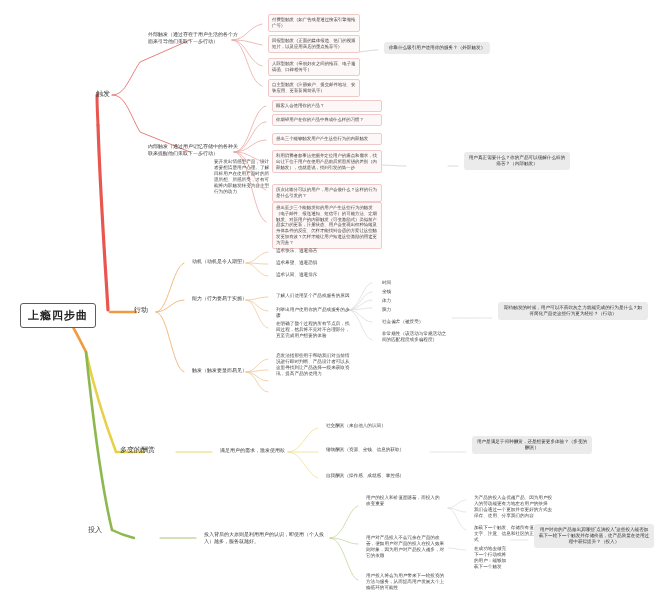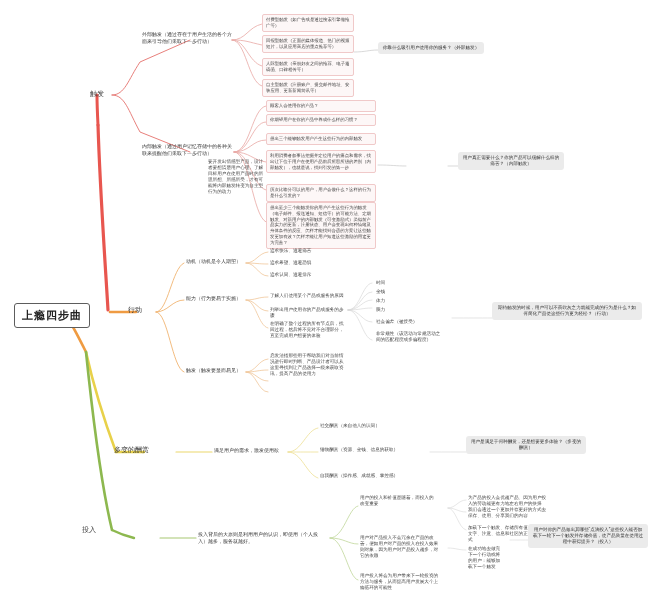--- a/index.html
+++ b/index.html
@@ -4,21 +4,21 @@
 <style>
   html,body{margin:0;padding:0;}
   body{
     width:654px;height:600px;background:#ffffff;
     font-family:"Liberation Sans","DejaVu Sans",sans-serif;
     overflow:hidden;position:relative;
   }
   #canvas{position:absolute;left:0;top:0;width:654px;height:600px;}
   svg.links{position:absolute;left:0;top:0;width:654px;height:600px;pointer-events:none;}
 
-  .node{position:absolute;box-sizing:border-box;line-height:1.32;}
+  .node{position:absolute;box-sizing:border-box;line-height:1.32;margin-left:6px;}
 
   
   .root{
     background:#ffffff;border:1px solid #5d5d5d;border-radius:3px;
     font-size:11px;font-weight:bold;color:#222;
     padding:4px 7px;letter-spacing:1px;white-space:nowrap;
   }
 
   
   .l1{font-size:7px;color:#3a3a3a;white-space:nowrap;padding:1px 2px;}

